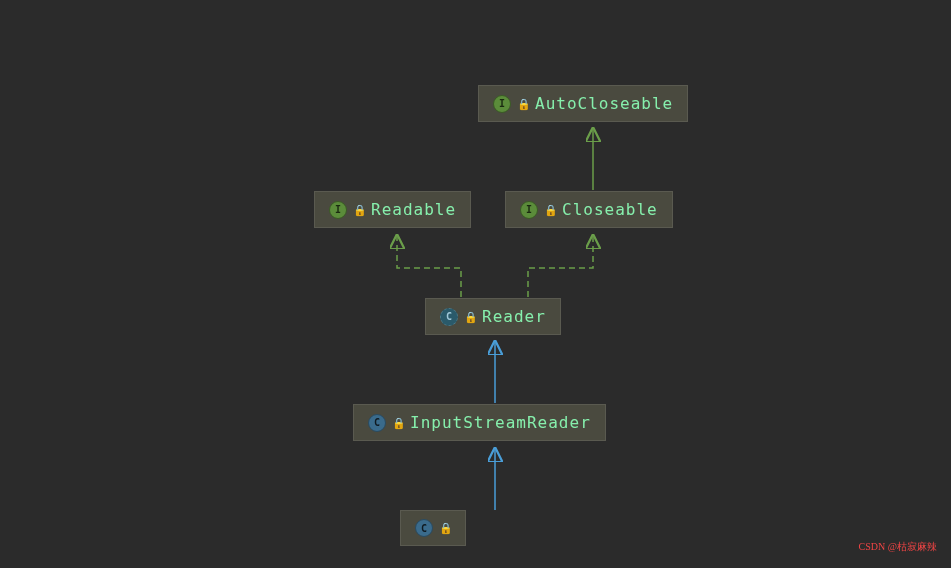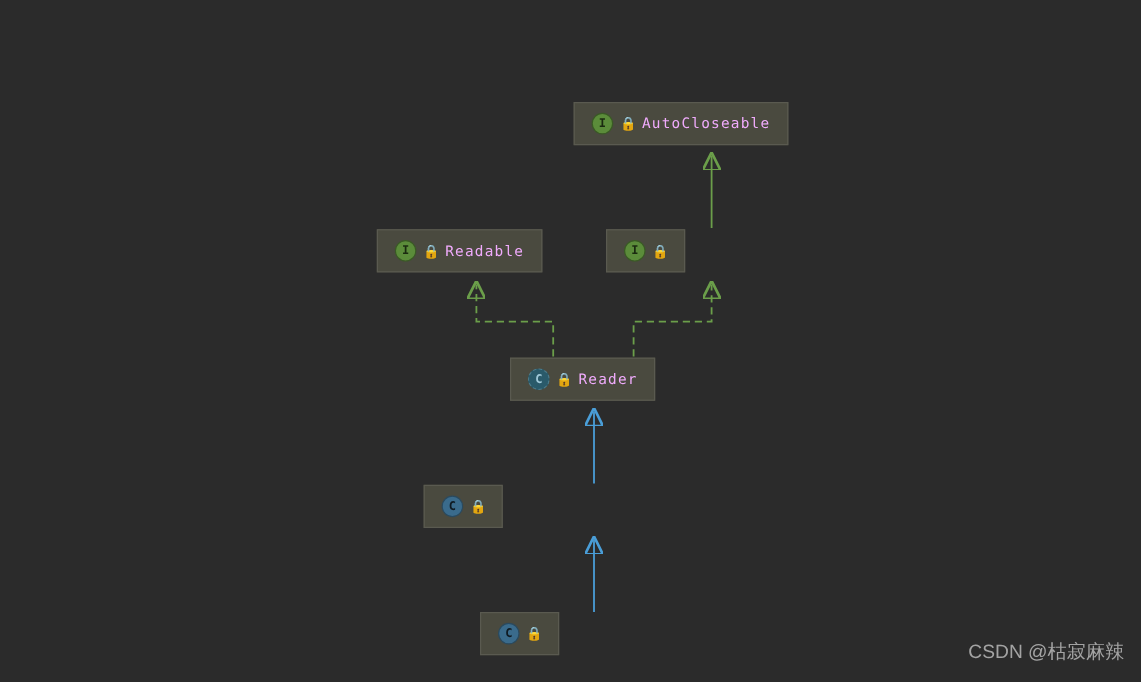--- a/index.html
+++ b/index.html
@@ -35,38 +35,38 @@
   .class-icon { background: #3a6b8c; color: #0f1a22; border: 1.5px solid #2a4a5f; }
   .abstract-icon { background: #2a5a6a; color: #9fc8d8; border: 1.5px dashed #4a7a8a; }
   .lock-icon {
     width: 12px;
     height: 12px;
     color: #7a9a5a;
     flex-shrink: 0;
     font-size: 11px;
   }
   .node-label {
-    color: #f0abfc;
-    font-size: 12px;
+    color: #86efac;
+    font-size: 16px;
     letter-spacing: 1px;
   }
   svg.connections {
     position: absolute;
     top: 0; left: 0;
     width: 951px;
     height: 568px;
     pointer-events: none;
   }
   .watermark {
     position: absolute;
     bottom: 14px;
     right: 14px;
-    color: #a3a3a3;
-    font-size: 16px;
-    font-family: Liberation Sans, sans-serif;
+    color: #ef4444;
+    font-size: 10px;
+    font-family: Liberation Serif, serif;
   }
 </style>
 </head>
 <body>
 
 <svg class="connections">
   <defs>
     <marker id="arrow-green" markerWidth="10" markerHeight="10" refX="8" refY="5" orient="auto">
       <path d="M0,0 L10,5 L0,10 Z" fill="none" stroke="#6b9e4a" stroke-width="1.5"></path>
     </marker>
@@ -94,31 +94,33 @@
 
 <div class="node" style="left:314px; top:191px;">
   <span class="type-icon interface-icon">I</span>
   <span class="lock-icon">🔒</span>
   <span class="node-label">Readable</span>
 </div>
 
 <div class="node" style="left:505px; top:191px;">
   <span class="type-icon interface-icon">I</span>
   <span class="lock-icon">🔒</span>
+  <span class="node-label">Closeable</span>
 </div>
 
 <div class="node" style="left:425px; top:298px;">
   <span class="type-icon abstract-icon">C</span>
   <span class="lock-icon">🔒</span>
   <span class="node-label">Reader</span>
 </div>
 
 <div class="node" style="left:353px; top:404px;">
   <span class="type-icon class-icon">C</span>
   <span class="lock-icon">🔒</span>
+  <span class="node-label">InputStreamReader</span>
 </div>
 
 <div class="node" style="left:400px; top:510px;">
   <span class="type-icon class-icon">C</span>
   <span class="lock-icon">🔒</span>
 </div>
 
 <div class="watermark">CSDN @枯寂麻辣</div>
 
 </body></html>

